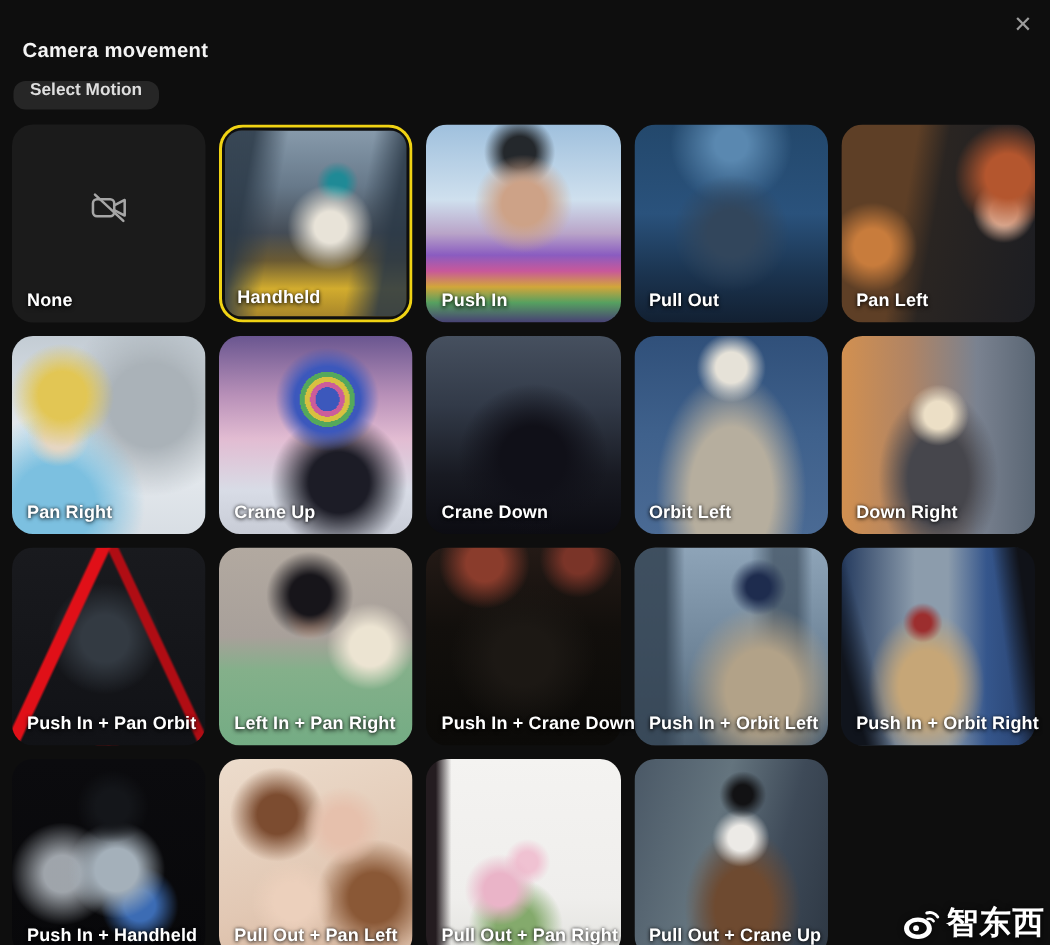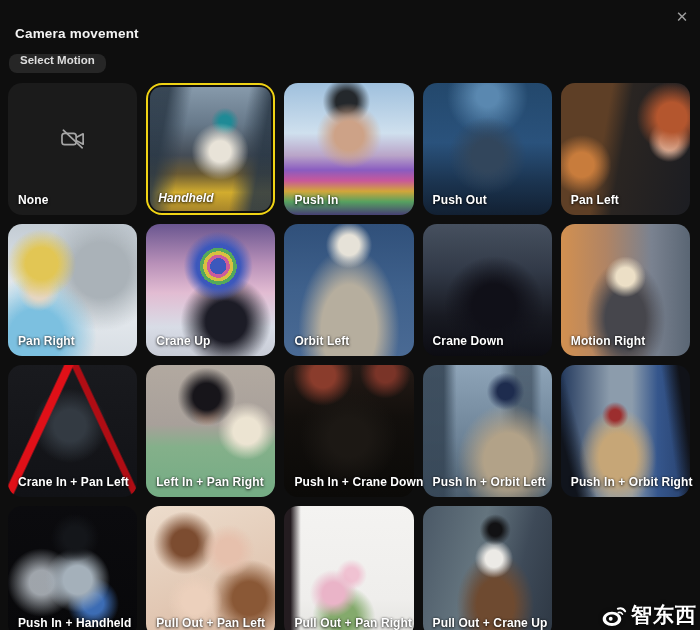--- a/index.html
+++ b/index.html
@@ -45,21 +45,21 @@
     background:#1b1b1b; background-size:cover; overflow:hidden;
   }
   .tile.selected { box-shadow: inset 0 0 0 2px var(--accent, #f0d314); }
   .tile.selected .thumb { inset:4px; border-radius:11px; }
   .tile-label {
     position:absolute; left:10px; bottom:8px; z-index:2;
     font-size:12px; font-weight:600; color:#fff; letter-spacing:.1px;
     text-shadow:0 1px 3px rgba(0,0,0,.75), 0 0 2px rgba(0,0,0,.5);
     white-space:nowrap;
   }
-  .tile.selected .tile-label { left:12px; bottom:10px;font-style:italic; }
+  .tile.selected .tile-label { left:12px; bottom:10px; }
   .none-icon {
     position:absolute; left:50%; top:44%; transform:translate(-50%,-50%);
     z-index:2;
   }
 
   
   .watermark {
     position:absolute; right:3px; bottom:1px; z-index:10;
     display:flex; align-items:center; gap:3px;
     color:#fff; font-size:21px; font-weight:800; letter-spacing:1px;
@@ -112,21 +112,21 @@
     <div class="thumb" style="background: radial-gradient(circle at 50% 40%, rgb(205, 162, 135) 0px, rgb(205, 162, 135) 14%, rgba(205, 162, 135, 0) 32%), radial-gradient(circle at 48% 14%, rgb(36, 40, 44) 0px, rgb(36, 40, 44) 8%, rgba(36, 40, 44, 0) 18%), linear-gradient(rgb(159, 192, 221) 0%, rgb(207, 224, 238) 38%, rgb(185, 164, 200) 55%, rgb(138, 92, 192) 66%, rgb(200, 88, 154) 74%, rgb(210, 166, 58) 82%, rgb(86, 160, 96) 90%, rgb(71, 64, 116) 100%);">
       
     </div>
     <span class="tile-label">Push In</span>
   </div>
 
   <div class="tile">
     <div class="thumb" style="background: radial-gradient(circle at 50% 55%, rgb(50, 70, 92) 0px, rgb(50, 70, 92) 16%, rgba(50, 70, 92, 0) 40%), radial-gradient(circle at 50% 10%, rgb(90, 136, 176) 0px, rgb(90, 136, 176) 8%, rgba(90, 136, 176, 0) 30%), linear-gradient(rgb(35, 72, 108) 0%, rgb(42, 82, 124) 45%, rgb(27, 52, 80) 75%, rgb(18, 32, 50) 100%);">
       
     </div>
-    <span class="tile-label">Push Out</span>
+    <span class="tile-label">Pull Out</span>
   </div>
 
   <div class="tile">
     <div class="thumb" style="background: radial-gradient(circle at 16% 62%, rgb(200, 124, 60) 0px, rgb(200, 124, 60) 9%, rgba(200, 124, 60, 0) 22%), radial-gradient(circle at 86% 26%, rgb(180, 86, 46) 0px, rgb(180, 86, 46) 10%, rgba(180, 86, 46, 0) 24%), radial-gradient(circle at 84% 44%, rgb(220, 174, 150) 0px, rgb(220, 174, 150) 7%, rgba(220, 174, 150, 0) 16%), linear-gradient(100deg, rgb(94, 63, 38) 0px, rgb(94, 63, 38) 34%, rgb(42, 37, 34) 48%, rgb(28, 29, 34) 100%);">
       
     </div>
     <span class="tile-label">Pan Left</span>
   </div>
 
   <div class="tile">
@@ -137,45 +137,45 @@
   </div>
 
   <div class="tile">
     <div class="thumb" style="background: radial-gradient(circle at 56% 32%, rgb(60, 88, 188) 0px, rgb(60, 88, 188) 7%, rgb(204, 92, 154) 7%, rgb(204, 92, 154) 10%, rgb(216, 192, 64) 10%, rgb(216, 192, 64) 13%, rgb(84, 168, 92) 13%, rgb(84, 168, 92) 16%, rgb(60, 88, 188) 16%, rgb(60, 88, 188) 19%, rgba(60, 88, 188, 0) 30%), radial-gradient(circle at 62% 74%, rgb(28, 28, 38) 0px, rgb(28, 28, 38) 16%, rgba(28, 28, 38, 0) 36%), linear-gradient(rgb(106, 86, 144) 0%, rgb(184, 144, 184) 30%, rgb(226, 188, 210) 52%, rgb(216, 220, 230) 78%, rgb(200, 204, 214) 100%);">
       
     </div>
     <span class="tile-label">Crane Up</span>
   </div>
 
   <div class="tile">
+    <div class="thumb" style="background: radial-gradient(circle at 55% 62%, rgb(16, 16, 24) 0px, rgb(16, 16, 24) 20%, rgba(16, 16, 24, 0) 46%), linear-gradient(rgb(70, 80, 95) 0%, rgb(50, 58, 72) 35%, rgb(24, 26, 34) 70%, rgb(12, 12, 18) 100%);">
+      
+    </div>
+    <span class="tile-label">Crane Down</span>
+  </div>
+
+  <div class="tile">
     <div class="thumb" style="background: radial-gradient(circle at 50% 16%, rgb(230, 226, 216) 0px, rgb(230, 226, 216) 8%, rgba(230, 226, 216, 0) 18%), radial-gradient(at 50% 80%, rgb(182, 174, 158) 0px, rgb(182, 174, 158) 30%, rgba(182, 174, 158, 0) 55%), linear-gradient(rgb(48, 80, 122) 0%, rgb(63, 97, 140) 50%, rgb(74, 106, 148) 100%);">
       
     </div>
     <span class="tile-label">Orbit Left</span>
   </div>
 
   <div class="tile">
-    <div class="thumb" style="background: radial-gradient(circle at 55% 62%, rgb(16, 16, 24) 0px, rgb(16, 16, 24) 20%, rgba(16, 16, 24, 0) 46%), linear-gradient(rgb(70, 80, 95) 0%, rgb(50, 58, 72) 35%, rgb(24, 26, 34) 70%, rgb(12, 12, 18) 100%);">
-      
-    </div>
-    <span class="tile-label">Crane Down</span>
-  </div>
-
-  <div class="tile">
     <div class="thumb" style="background: radial-gradient(circle at 50% 40%, rgb(236, 223, 198) 0px, rgb(236, 223, 198) 9%, rgba(236, 223, 198, 0) 20%), radial-gradient(at 50% 72%, rgb(70, 70, 76) 0px, rgb(70, 70, 76) 22%, rgba(70, 70, 76, 0) 44%), linear-gradient(90deg, rgb(210, 144, 80) 0%, rgb(176, 132, 100) 35%, rgb(122, 130, 144) 70%, rgb(90, 102, 116) 100%);">
       
     </div>
-    <span class="tile-label">Motion Right</span>
+    <span class="tile-label">Down Right</span>
   </div>
 
   <div class="tile">
     <div class="thumb" style="background: linear-gradient(115deg, rgba(0, 0, 0, 0) 29%, rgb(224, 16, 24) 30%, rgb(224, 16, 24) 34%, rgba(0, 0, 0, 0) 35%), linear-gradient(245deg, rgba(0, 0, 0, 0) 30%, rgb(176, 13, 20) 31%, rgb(176, 13, 20) 34%, rgba(0, 0, 0, 0) 35%), radial-gradient(circle at 48% 46%, rgb(51, 58, 66) 0px, rgb(51, 58, 66) 16%, rgba(51, 58, 66, 0) 38%), linear-gradient(rgb(25, 26, 30) 0%, rgb(17, 18, 22) 100%);">
       
     </div>
-    <span class="tile-label">Crane In + Pan Left</span>
+    <span class="tile-label">Push In + Pan Orbit</span>
   </div>
 
   <div class="tile">
     <div class="thumb" style="background: radial-gradient(circle at 47% 24%, rgb(23, 21, 26) 0px, rgb(23, 21, 26) 11%, rgba(23, 21, 26, 0) 24%), radial-gradient(circle at 47% 34%, rgb(220, 180, 156) 0px, rgb(220, 180, 156) 7%, rgba(220, 180, 156, 0) 15%), radial-gradient(circle at 78% 50%, rgb(236, 228, 210) 0px, rgb(236, 228, 210) 11%, rgba(236, 228, 210, 0) 24%), linear-gradient(rgb(178, 169, 160) 0%, rgb(168, 160, 154) 45%, rgb(132, 176, 138) 62%, rgb(116, 172, 132) 100%);">
       
     </div>
     <span class="tile-label">Left In + Pan Right</span>
   </div>
 
 

